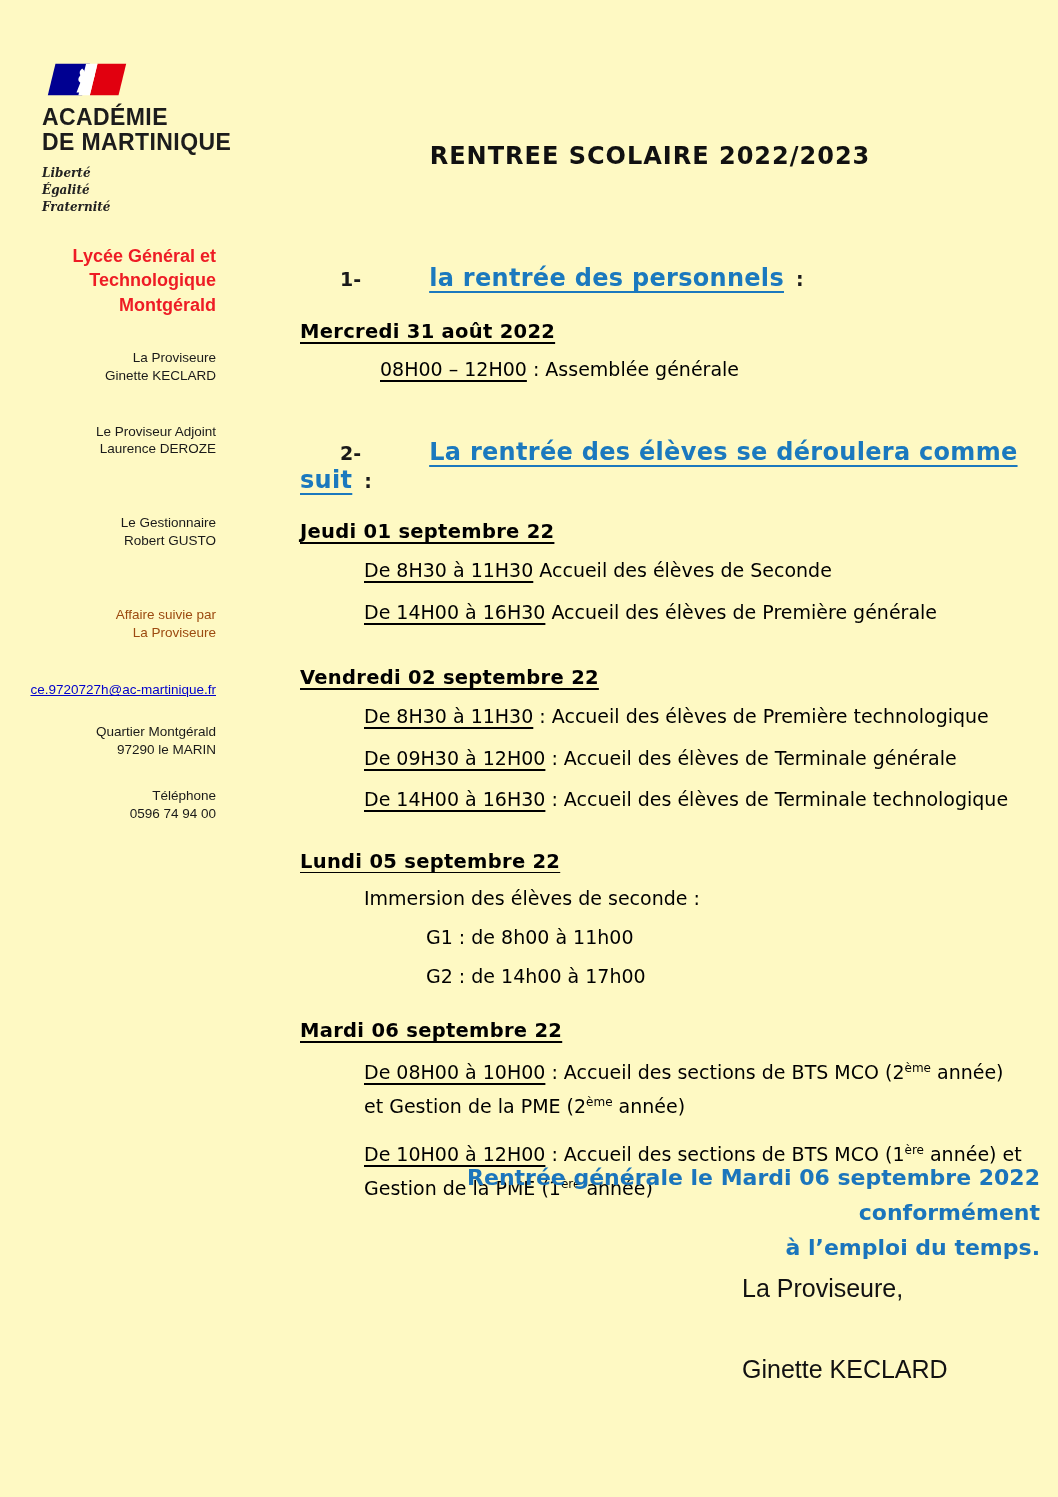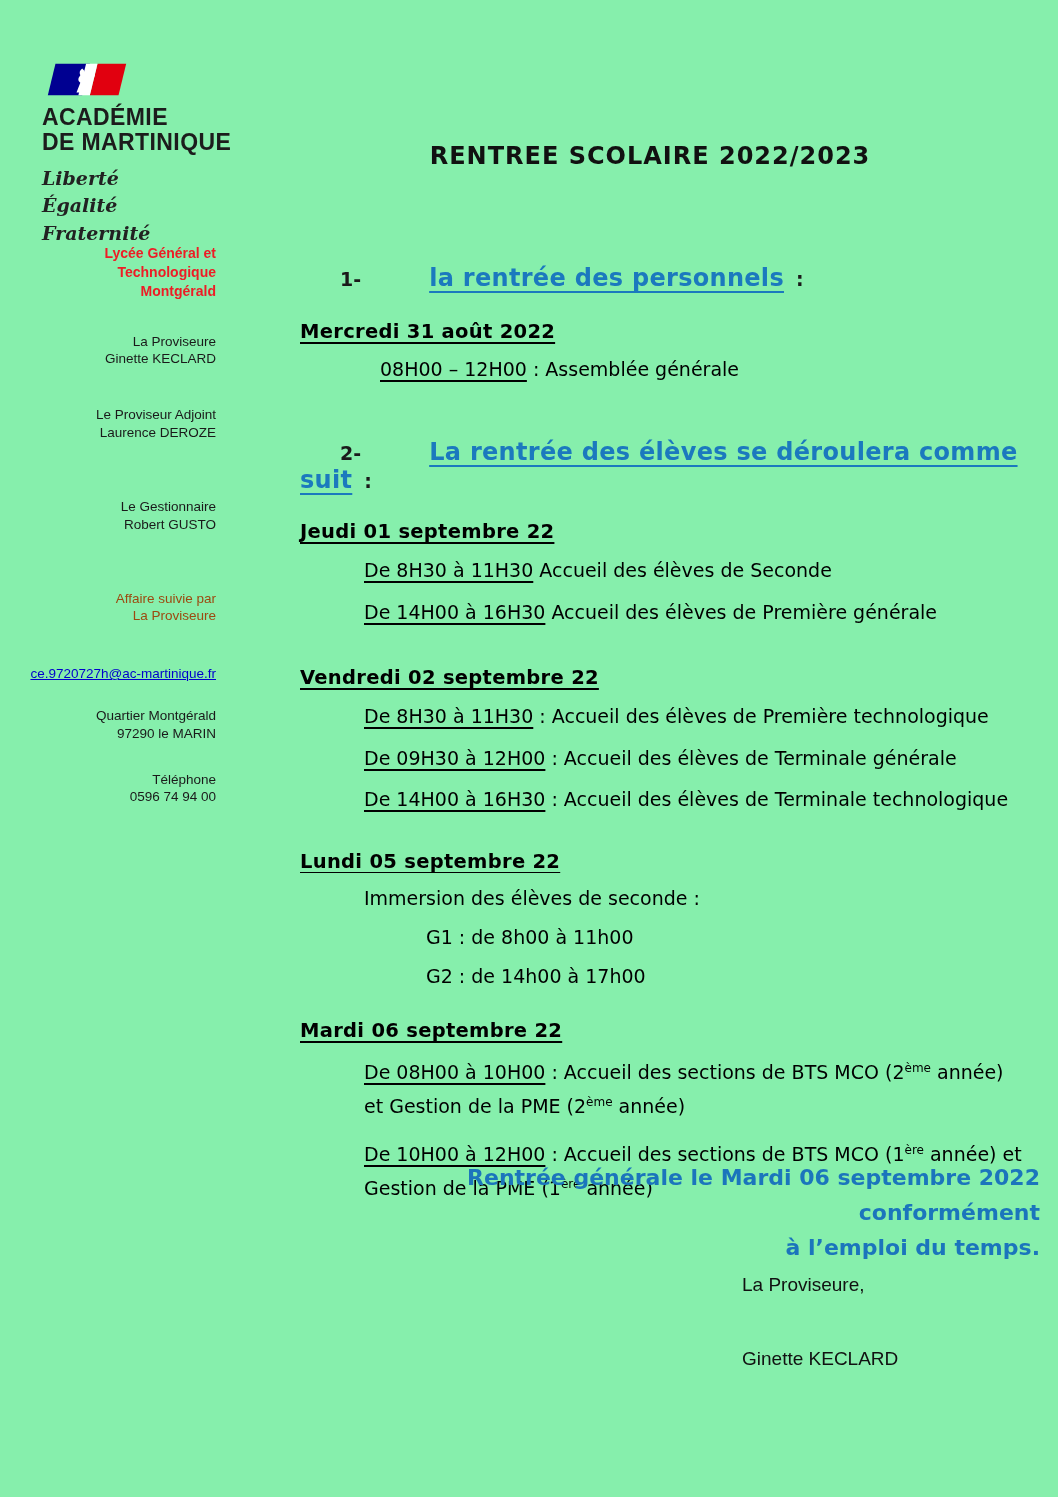--- a/index.html
+++ b/index.html
@@ -1,43 +1,43 @@
 <!DOCTYPE html>
 <html><head>
 <meta charset="utf-8">
 <style>
   html,body { margin:0; padding:0; background:#ffffff; }
   .page {
-    position:relative; width:1058px; height:1497px; background:#86efac;
+    position:relative; width:1058px; height:1497px; background:#fef9c3;
     font-family:"DejaVu Sans", sans-serif; color:#000; overflow:hidden;
   }
 
   
   .logo { position:absolute; left:42px; top:60px; width:240px; }
   .flag-svg { display:block; width:86px; height:40px; margin-left:2px; }
   .acad {
     margin-top:5px; font-family:"Liberation Sans", sans-serif;
     font-size:23px; font-weight:bold; line-height:1.08; letter-spacing:.4px; color:#1c1c1c;
   }
   .motto {
     margin-top:10px; font-family:"DejaVu Serif", serif; font-style:italic;
-    font-weight:bold; font-size:19px; line-height:1.45; color:#222;
+    font-weight:bold; font-size:12px; line-height:1.45; color:#222;
   }
 
   
   .header { position:absolute; left:268px; top:94px; width:764px; text-align:center; }
   .title { color:#1b75bc; font-size:36px; font-weight:bold; letter-spacing:1.5px; white-space:nowrap; }
   .subtitle { margin-top:48px; color:#111; font-size:24px; font-weight:bold; letter-spacing:1px; }
 
   
   .sidebar {
     position:absolute; left:16px; top:244px; width:200px; text-align:right;
     font-family:"Liberation Sans", sans-serif; font-size:13.5px; line-height:1.32; color:#1a1a1a;
   }
-  .school { color:#ee1c25; font-weight:bold; font-size:14px; line-height:1.35; }
+  .school { color:#ee1c25; font-weight:bold; font-size:18px; line-height:1.35; }
   .contact-prov     { margin-top:32px; }
   .contact-adjoint  { margin-top:38px; }
   .contact-gest     { margin-top:56px; }
   .affaire          { margin-top:56px; color:#9c4a10; }
   .email-line       { margin-top:40px; }
   .email-link { color:#0000cc; text-decoration:underline; cursor:pointer; }
   .address          { margin-top:24px; }
   .phone            { margin-top:28px; }
 
   
@@ -69,21 +69,21 @@
   .t { text-decoration:underline; text-underline-offset:4px; text-decoration-thickness:1.5px; }
   sup { font-size:12px; }
 
   
   .closing {
     position:absolute; left:292px; top:1160px; width:748px; text-align:right;
     color:#1b75bc; font-weight:bold; font-size:22px; line-height:1.6;
   }
   .signature {
     position:absolute; left:742px; top:1274px;
-    font-family:"Liberation Sans", sans-serif; font-size:19px; color:#111;
+    font-family:"Liberation Sans", sans-serif; font-size:25px; color:#111;
   }
   .sig-name { margin-top:52px; }
 </style>
 </head>
 <body>
 
 <div class="page">
 
   <div class="logo">
     <svg class="flag-svg" viewBox="0 0 90 40">

